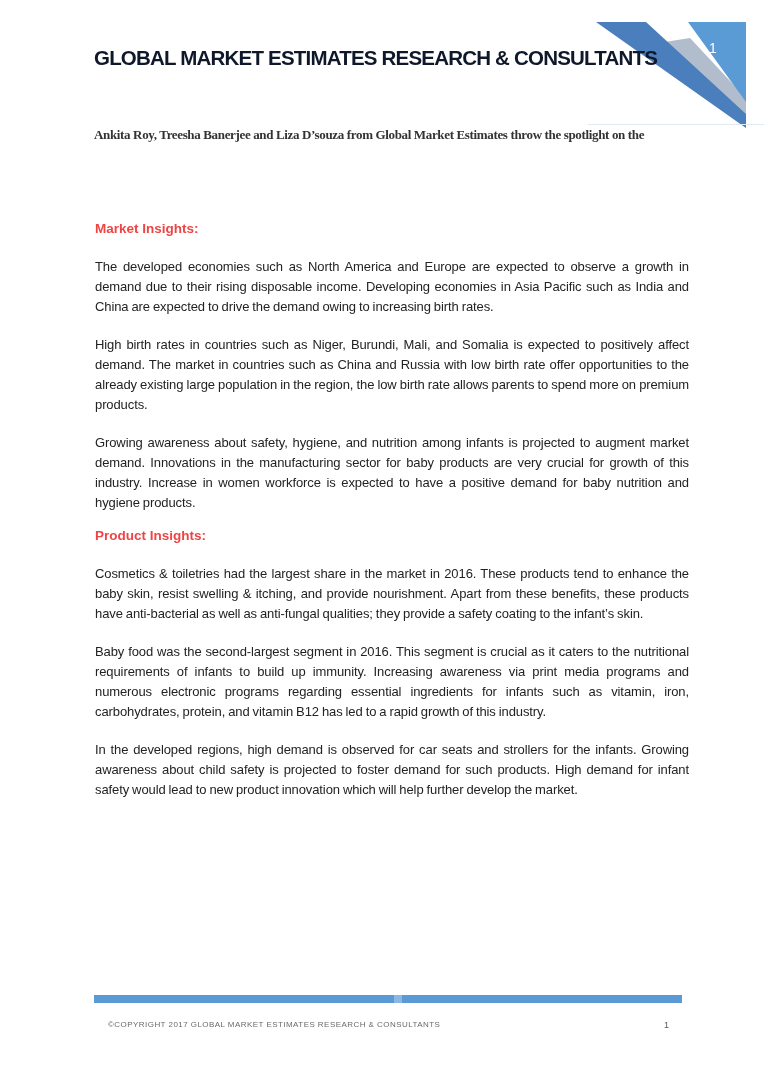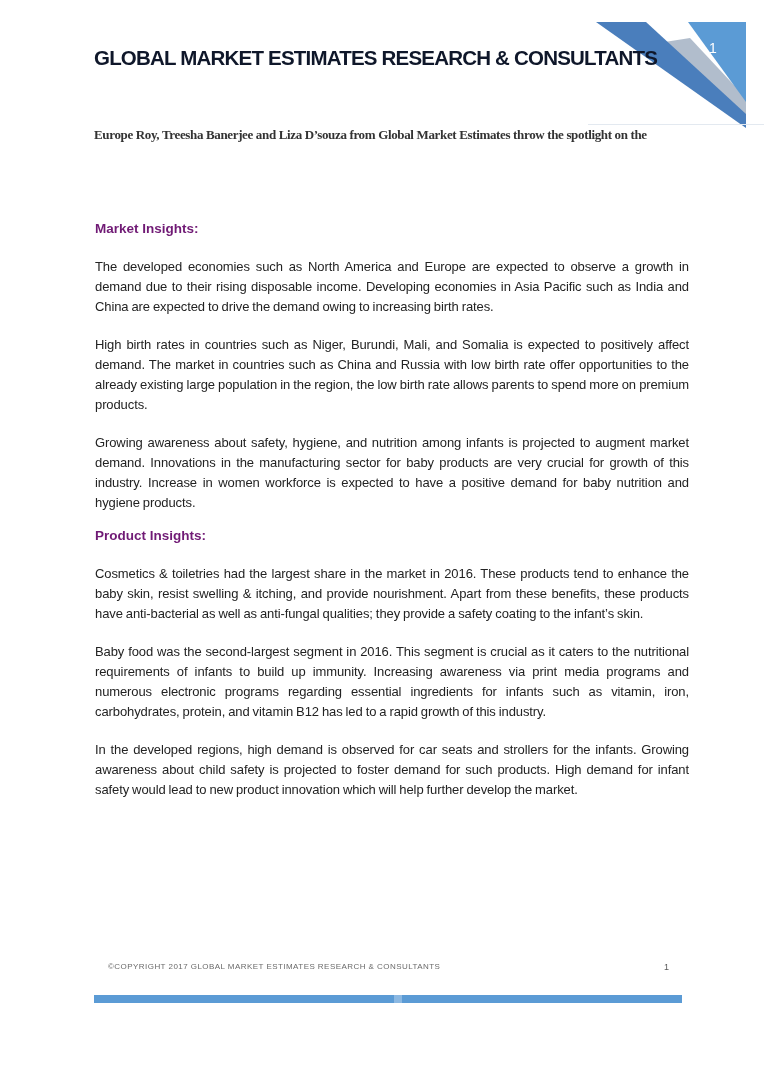--- a/index.html
+++ b/index.html
@@ -25,38 +25,38 @@
     font-family:"Liberation Serif",serif;
     font-weight:bold;font-size:13px;line-height:28px;color:#333333;
     letter-spacing:-0.35px;
   }
   .byline span{display:block;white-space:nowrap;}
   .body-col{
     position:absolute;left:95px;top:219px;width:594px;
     color:#212121;
   }
   .section-heading{
-    font-size:13.5px;font-weight:bold;color:#701a75;
+    font-size:13.5px;font-weight:bold;color:#ef4444;
     line-height:20px;margin:0 0 9px 0;
   }
   .body-col p{
     font-size:13px;line-height:20px;margin:18px 0 13px 0;
     text-align:justify;
     letter-spacing:-0.1px;word-spacing:-0.5px;
     color:#232323;
   }
   .footer-bar{
     position:absolute;left:94px;top:995px;width:588px;height:8px;
     display:flex;
   }
   .footer-bar .seg-a{width:300px;height:100%;background:#5b9bd5;}
   .footer-bar .seg-notch{width:8px;height:100%;background:#8bb8e2;}
   .footer-bar .seg-b{flex:1;height:100%;background:#5b9bd5;}
   .footer-row{
-    position:absolute;left:95px;top:962px;width:586px;
+    position:absolute;left:95px;top:1020px;width:586px;
     display:flex;justify-content:space-between;align-items:flex-start;
     padding:0;box-sizing:border-box;
   }
   .footer-copyright{
     font-size:8px;color:#6a6a6a;letter-spacing:0.45px;
     padding-left:13px;
   }
   .footer-pagenum{
     font-size:9px;color:#595959;padding-right:12px;
   }
@@ -70,21 +70,21 @@
     <polygon points="58,22 96,16 152,76 152,100" fill="#a9b6c6" opacity="0.9"></polygon>
     <polygon points="2,0 52,0 152,92 152,106" fill="#4a7ebc"></polygon>
     <polygon points="94,0 152,0 152,80" fill="#5b9bd5"></polygon>
     <text x="119" y="31" font-size="14" fill="#ffffff" font-family="Liberation Sans, sans-serif" text-anchor="middle">1</text>
   </svg>
   <div class="corner-underline"></div>
 
   <div class="doc-title">GLOBAL MARKET ESTIMATES RESEARCH &amp; CONSULTANTS</div>
 
   <div class="byline">
-    <span>Europe Roy, Treesha Banerjee and Liza D’souza from Global Market Estimates throw the spotlight on the</span>
+    <span>Ankita Roy, Treesha Banerjee and Liza D’souza from Global Market Estimates throw the spotlight on the</span>
   </div>
 
   <div class="body-col">
     <div class="section-heading">Market Insights:</div>
     <p>The developed economies such as North America and Europe are expected to observe a growth in demand due to their rising disposable income. Developing economies in Asia Pacific such as India and China are expected to drive the demand owing to increasing birth rates.</p>
     <p>High birth rates in countries such as Niger, Burundi, Mali, and Somalia is expected to positively affect demand. The market in countries such as China and Russia with low birth rate offer opportunities to the already existing large population in the region, the low birth rate allows parents to spend more on premium products.</p>
     <p>Growing awareness about safety, hygiene, and nutrition among infants is projected to augment market demand. Innovations in the manufacturing sector for baby products are very crucial for growth of this industry. Increase in women workforce is expected to have a positive demand for baby nutrition and hygiene products.</p>
 
     <div class="section-heading">Product Insights:</div>
     <p>Cosmetics &amp; toiletries had the largest share in the market in 2016. These products tend to enhance the baby skin, resist swelling &amp; itching, and provide nourishment. Apart from these benefits, these products have anti-bacterial as well as anti-fungal qualities; they provide a safety coating to the infant’s skin.</p>

